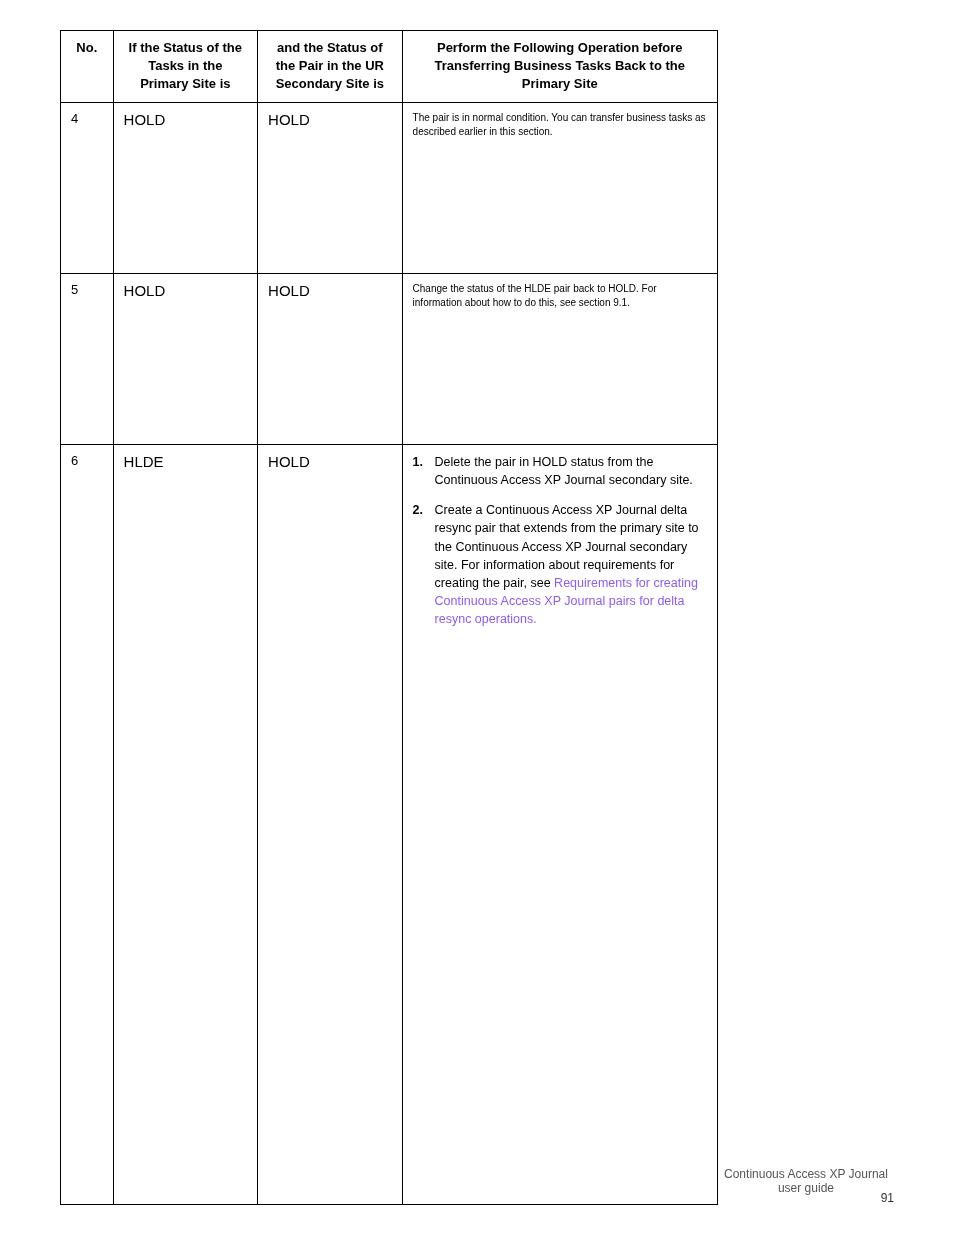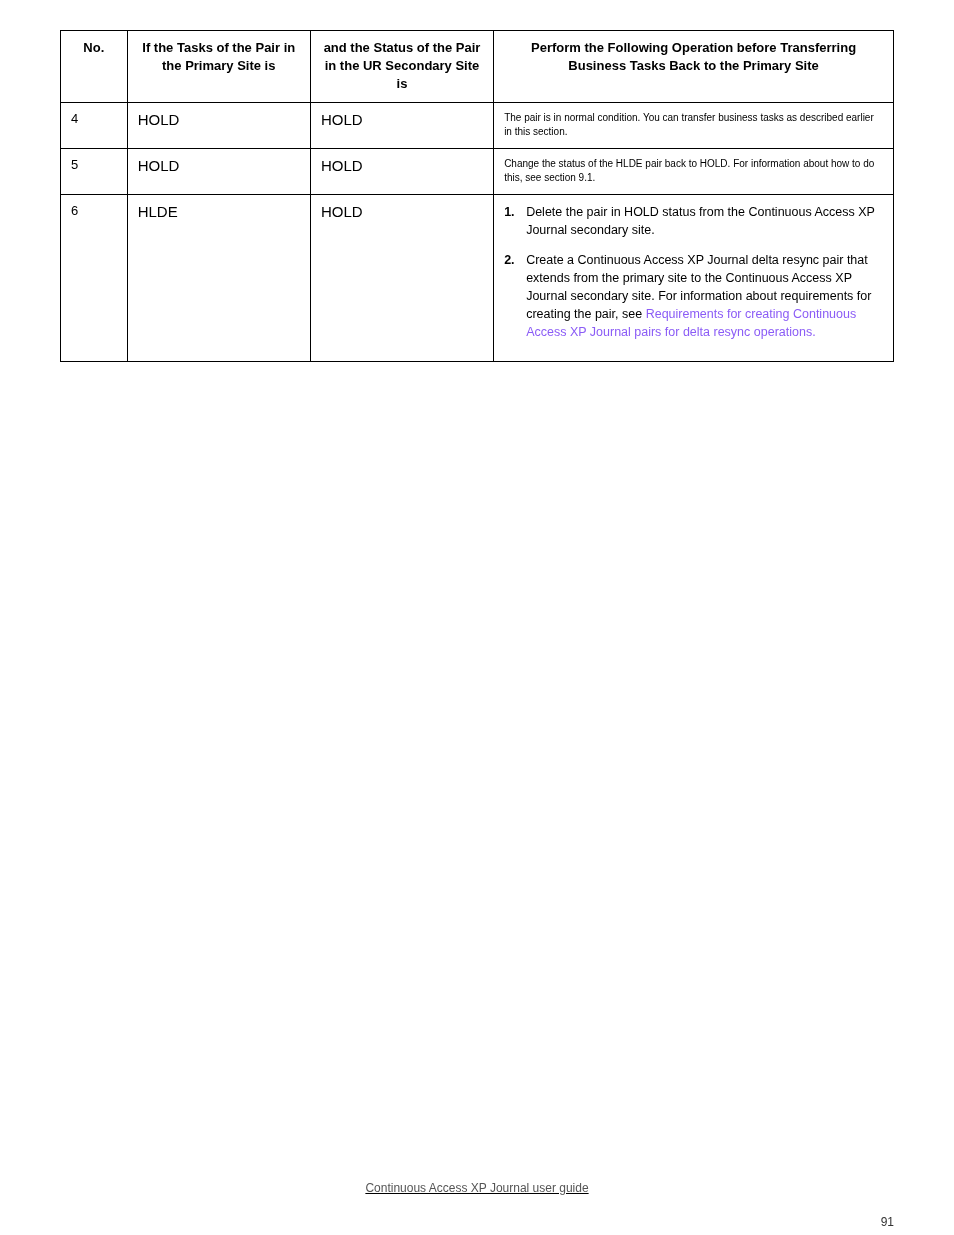--- a/index.html
+++ b/index.html
@@ -13,21 +13,21 @@
       font-family: Arial, Helvetica, sans-serif;
       font-size: 13px;
       color: #000000;
       width: 954px;
       min-height: 1235px;
       padding: 30px 60px;
     }
 
     .page-content {
       display: flex;
-      flex-direction: column;
+      flex-direction: row;
       min-height: 1175px;
     }
 
     table {
       width: 100%;
       border-collapse: collapse;
       border: 1px solid #000;
     }
 
     th, td {
@@ -84,24 +84,23 @@
     .link-text {
       color: #8b5cf6;
       text-decoration: none;
     }
 
     .footer {
       margin-top: auto;
       padding-top: 30px;
       display: flex;
       justify-content: center;
-      align-items: flex-start;
+      align-items: center;
       position: relative;
       padding-bottom: 10px;
-      text-decoration: underline;
     }
 
     .footer-text {
       font-size: 12px;
       color: #555;
       text-align: center;
     }
 
     .footer-page {
       position: absolute;
@@ -113,21 +112,21 @@
   </style>
 </head>
 <body>
 
 <div class="page-content">
 
   <table>
     <thead>
       <tr>
         <th class="col-no">No.</th>
-        <th class="col-primary">If the Tasks of the Pair in the Primary Site is</th>
+        <th class="col-primary">If the Status of the Tasks in the Primary Site is</th>
         <th class="col-secondary">and the Status of the Pair in the UR Secondary Site is</th>
         <th class="col-operation">Perform the Following Operation before Transferring Business Tasks Back to the Primary Site</th>
       </tr>
     </thead>
     <tbody id="table-body">
     <tr>
           <td><span class="row-number">4</span></td>
           <td><span class="status-value">HOLD</span></td>
           <td><span class="status-value">HOLD</span></td>
           <td>

